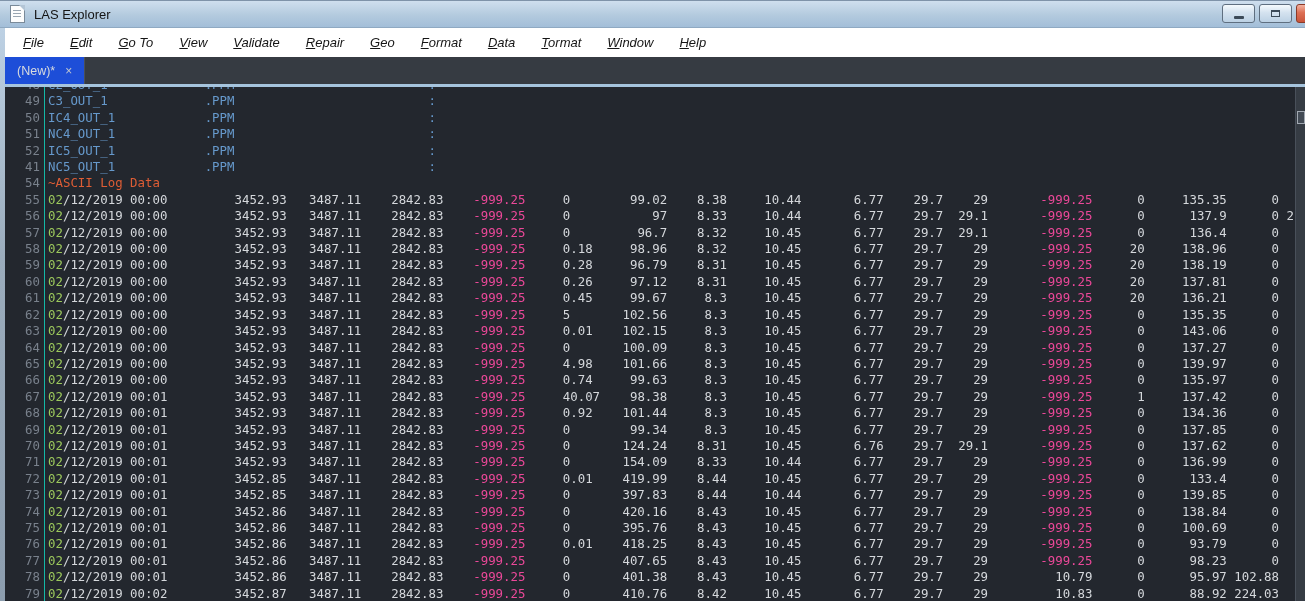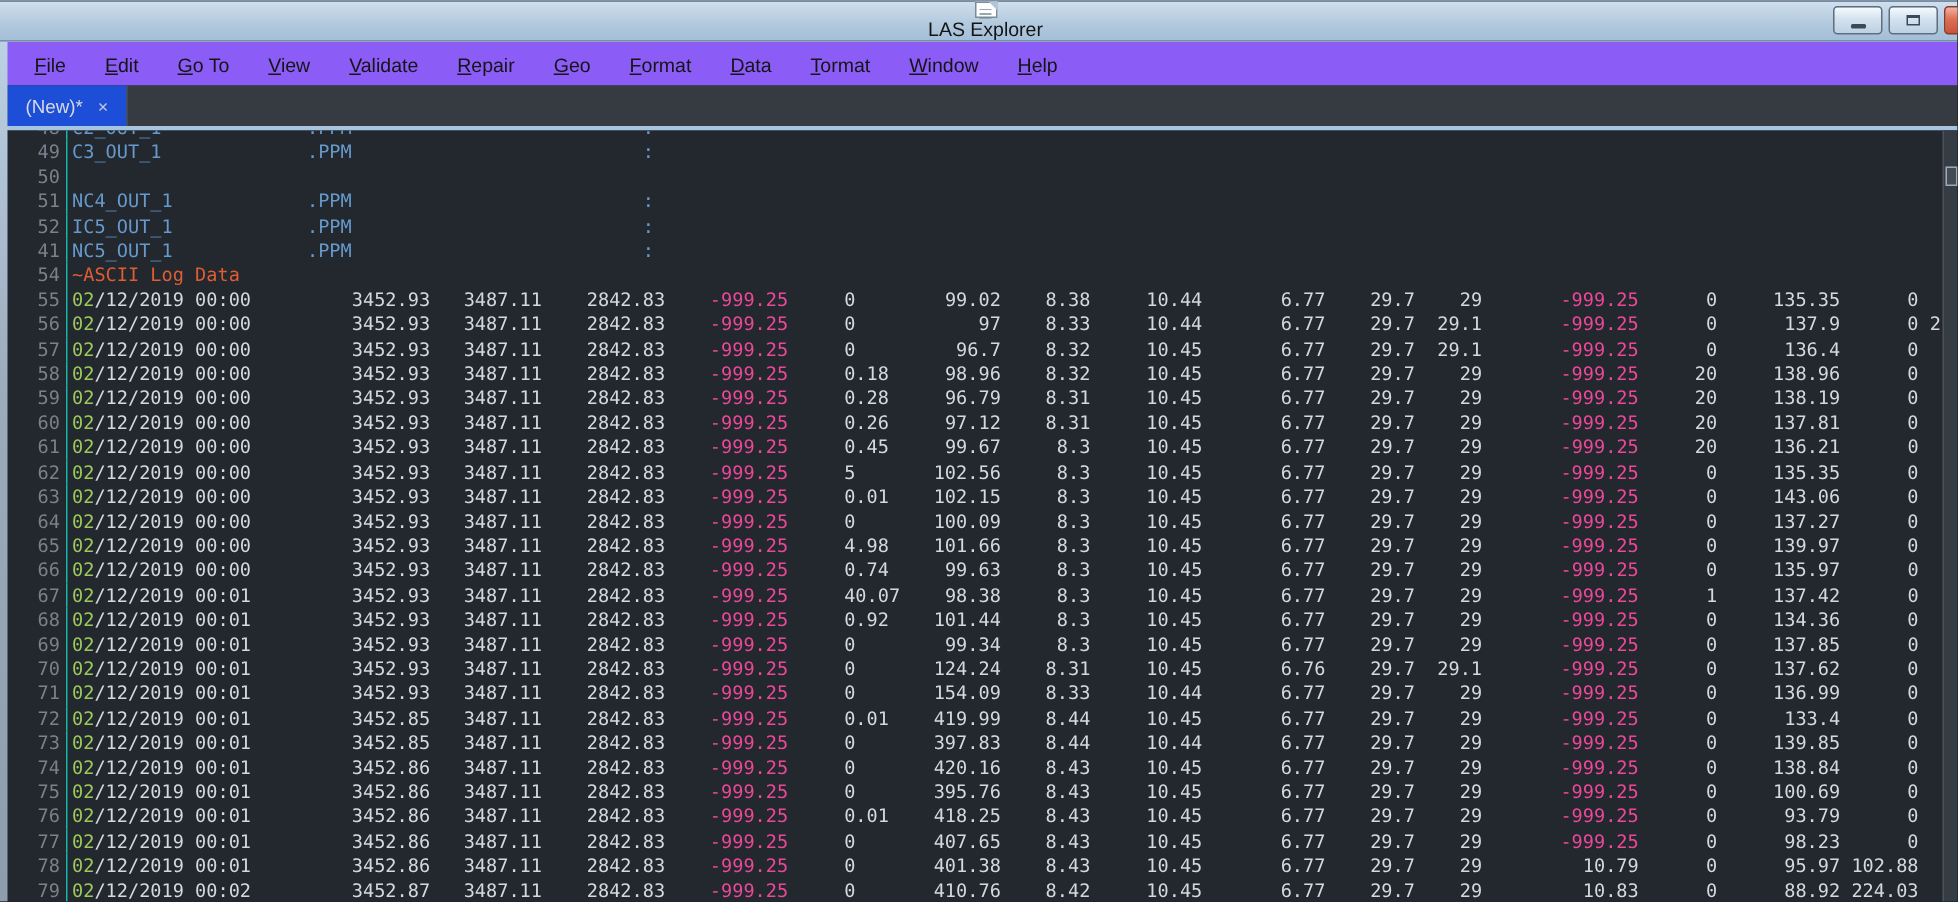--- a/index.html
+++ b/index.html
@@ -4,36 +4,36 @@
 <style>
   html,body{margin:0;padding:0;}
   body{
     width:1305px;height:601px;overflow:hidden;position:relative;
     background:#23272e;font-family:"Liberation Sans",sans-serif;
   }
   
   .titlebar{
     height:28px;background:linear-gradient(#cfdfee,#b3cade 55%,#a3bed8);
     border-top:1px solid #7f93a9;border-bottom:1px solid #8fa9c2;
-    display:flex;align-items:center;box-sizing:border-box;position:relative;z-index:10;flex-direction:column;
+    display:flex;align-items:center;box-sizing:border-box;position:relative;z-index:10;
   }
   .doc-icon{width:13px;height:16px;background:#fdfdfd;border:1px solid #7a8a99;margin-left:10px;position:relative;}
   .doc-icon::before{content:"";position:absolute;left:2px;top:4px;width:8px;height:8px;
     background:repeating-linear-gradient(#9aa6b2 0 1px,transparent 1px 3px);}
   .doc-icon::after{content:"";position:absolute;right:-1px;top:-1px;border:3px solid #b3c5d6;
     border-left-color:transparent;border-bottom-color:transparent;}
   .title-text{margin-left:9px;font-size:13px;color:#141414;}
   .win-controls{position:absolute;top:3px;left:1222px;display:flex;gap:4px;}
   .win-btn{width:33px;height:19px;box-sizing:border-box;border:1px solid #5f6f80;border-radius:3px;
     background:linear-gradient(#f5fafd,#d4e2ef 45%,#bcd1e4);display:flex;align-items:center;justify-content:center;}
   .win-btn.close{background:linear-gradient(#f2b2a0,#dd6f54 45%,#c9553b);border-color:#8c3a28;}
   .g-min{width:10px;height:3px;background:#3c4a58;border-radius:1px;margin-top:7px;}
   .g-max{width:9px;height:7px;border:1px solid #3c4a58;border-top:2px solid #3c4a58;box-sizing:border-box;}
   
-  .menubar{height:29px;background:#8b5cf6;display:flex;align-items:flex-end;padding-left:10px;box-sizing:border-box;}
+  .menubar{height:29px;background:#ffffff;display:flex;align-items:center;padding-left:10px;box-sizing:border-box;font-style:italic;}
   .menu-item{font-size:13px;color:#151515;padding:5px 13px 6px 13px;cursor:default;}
   .menu-item .ak{text-decoration:underline;}
   
   .tabbar{height:30px;background:#363b42;display:flex;align-items:stretch;
     border-bottom:3px solid #a6c4dd;box-sizing:border-box;padding-left:5px;}
   .tab{display:flex;align-items:center;font-size:12.5px;color:#d7dade;padding:0 12px;border-right:1px solid #4a5058;white-space:nowrap;}
   .tab.active{background:#1d4ed8;}
   .tab-close{margin-left:10px;color:#c3c8cf;font-size:12px;line-height:1;}
   
   .editor{position:absolute;top:87px;left:0;right:0;bottom:0;overflow:hidden;background:#23272e;}
@@ -89,21 +89,21 @@
     <div class="tab active">
       <span>(New)*</span>
       <span class="tab-close">×</span>
     </div>
   </div>
 
 <div class="editor">
   <div class="code">
       <div class="line"><span class="ln">48</span><span class="ct"><span class="c-blue">C2_OUT_1             .PPM                          :</span></span></div>
       <div class="line"><span class="ln">49</span><span class="ct"><span class="c-blue">C3_OUT_1             .PPM                          :</span></span></div>
-      <div class="line"><span class="ln">50</span></div>
+      <div class="line"><span class="ln">50</span><span class="ct"><span class="c-blue">IC4_OUT_1            .PPM                          :</span></span></div>
       <div class="line"><span class="ln">51</span><span class="ct"><span class="c-blue">NC4_OUT_1            .PPM                          :</span></span></div>
       <div class="line"><span class="ln">52</span><span class="ct"><span class="c-blue">IC5_OUT_1            .PPM                          :</span></span></div>
       <div class="line"><span class="ln">41</span><span class="ct"><span class="c-blue">NC5_OUT_1            .PPM                          :</span></span></div>
       <div class="line"><span class="ln">54</span><span class="ct"><span class="c-sect">~ASCII Log Data</span></span></div>
       <div class="line"><span class="ln">55</span><span class="ct"><span class="c-green">02</span><span class="c-def">/12/2019 00:00</span><span class="c-def">         </span><span class="c-def">3452.93</span><span class="c-def">   </span><span class="c-def">3487.11</span><span class="c-def">    </span><span class="c-def">2842.83</span><span class="c-def">    </span><span class="c-null">-999.25</span><span class="c-def">     </span><span class="c-def">0</span><span class="c-def">        </span><span class="c-def">99.02</span><span class="c-def">    </span><span class="c-def">8.38</span><span class="c-def">     </span><span class="c-def">10.44</span><span class="c-def">       </span><span class="c-def">6.77</span><span class="c-def">    </span><span class="c-def">29.7</span><span class="c-def">    </span><span class="c-def">29</span><span class="c-def">       </span><span class="c-null">-999.25</span><span class="c-def">      </span><span class="c-def">0</span><span class="c-def">     </span><span class="c-def">135.35</span><span class="c-def">      </span><span class="c-def">0</span></span></div>
       <div class="line"><span class="ln">56</span><span class="ct"><span class="c-green">02</span><span class="c-def">/12/2019 00:00</span><span class="c-def">         </span><span class="c-def">3452.93</span><span class="c-def">   </span><span class="c-def">3487.11</span><span class="c-def">    </span><span class="c-def">2842.83</span><span class="c-def">    </span><span class="c-null">-999.25</span><span class="c-def">     </span><span class="c-def">0</span><span class="c-def">           </span><span class="c-def">97</span><span class="c-def">    </span><span class="c-def">8.33</span><span class="c-def">     </span><span class="c-def">10.44</span><span class="c-def">       </span><span class="c-def">6.77</span><span class="c-def">    </span><span class="c-def">29.7</span><span class="c-def">  </span><span class="c-def">29.1</span><span class="c-def">       </span><span class="c-null">-999.25</span><span class="c-def">      </span><span class="c-def">0</span><span class="c-def">      </span><span class="c-def">137.9</span><span class="c-def">      </span><span class="c-def">0</span><span class="c-def"> </span><span class="c-def">2</span></span></div>
       <div class="line"><span class="ln">57</span><span class="ct"><span class="c-green">02</span><span class="c-def">/12/2019 00:00</span><span class="c-def">         </span><span class="c-def">3452.93</span><span class="c-def">   </span><span class="c-def">3487.11</span><span class="c-def">    </span><span class="c-def">2842.83</span><span class="c-def">    </span><span class="c-null">-999.25</span><span class="c-def">     </span><span class="c-def">0</span><span class="c-def">         </span><span class="c-def">96.7</span><span class="c-def">    </span><span class="c-def">8.32</span><span class="c-def">     </span><span class="c-def">10.45</span><span class="c-def">       </span><span class="c-def">6.77</span><span class="c-def">    </span><span class="c-def">29.7</span><span class="c-def">  </span><span class="c-def">29.1</span><span class="c-def">       </span><span class="c-null">-999.25</span><span class="c-def">      </span><span class="c-def">0</span><span class="c-def">      </span><span class="c-def">136.4</span><span class="c-def">      </span><span class="c-def">0</span></span></div>
       <div class="line"><span class="ln">58</span><span class="ct"><span class="c-green">02</span><span class="c-def">/12/2019 00:00</span><span class="c-def">         </span><span class="c-def">3452.93</span><span class="c-def">   </span><span class="c-def">3487.11</span><span class="c-def">    </span><span class="c-def">2842.83</span><span class="c-def">    </span><span class="c-null">-999.25</span><span class="c-def">     </span><span class="c-def">0.18</span><span class="c-def">     </span><span class="c-def">98.96</span><span class="c-def">    </span><span class="c-def">8.32</span><span class="c-def">     </span><span class="c-def">10.45</span><span class="c-def">       </span><span class="c-def">6.77</span><span class="c-def">    </span><span class="c-def">29.7</span><span class="c-def">    </span><span class="c-def">29</span><span class="c-def">       </span><span class="c-null">-999.25</span><span class="c-def">     </span><span class="c-def">20</span><span class="c-def">     </span><span class="c-def">138.96</span><span class="c-def">      </span><span class="c-def">0</span></span></div>
       <div class="line"><span class="ln">59</span><span class="ct"><span class="c-green">02</span><span class="c-def">/12/2019 00:00</span><span class="c-def">         </span><span class="c-def">3452.93</span><span class="c-def">   </span><span class="c-def">3487.11</span><span class="c-def">    </span><span class="c-def">2842.83</span><span class="c-def">    </span><span class="c-null">-999.25</span><span class="c-def">     </span><span class="c-def">0.28</span><span class="c-def">     </span><span class="c-def">96.79</span><span class="c-def">    </span><span class="c-def">8.31</span><span class="c-def">     </span><span class="c-def">10.45</span><span class="c-def">       </span><span class="c-def">6.77</span><span class="c-def">    </span><span class="c-def">29.7</span><span class="c-def">    </span><span class="c-def">29</span><span class="c-def">       </span><span class="c-null">-999.25</span><span class="c-def">     </span><span class="c-def">20</span><span class="c-def">     </span><span class="c-def">138.19</span><span class="c-def">      </span><span class="c-def">0</span></span></div>
       <div class="line"><span class="ln">60</span><span class="ct"><span class="c-green">02</span><span class="c-def">/12/2019 00:00</span><span class="c-def">         </span><span class="c-def">3452.93</span><span class="c-def">   </span><span class="c-def">3487.11</span><span class="c-def">    </span><span class="c-def">2842.83</span><span class="c-def">    </span><span class="c-null">-999.25</span><span class="c-def">     </span><span class="c-def">0.26</span><span class="c-def">     </span><span class="c-def">97.12</span><span class="c-def">    </span><span class="c-def">8.31</span><span class="c-def">     </span><span class="c-def">10.45</span><span class="c-def">       </span><span class="c-def">6.77</span><span class="c-def">    </span><span class="c-def">29.7</span><span class="c-def">    </span><span class="c-def">29</span><span class="c-def">       </span><span class="c-null">-999.25</span><span class="c-def">     </span><span class="c-def">20</span><span class="c-def">     </span><span class="c-def">137.81</span><span class="c-def">      </span><span class="c-def">0</span></span></div>

